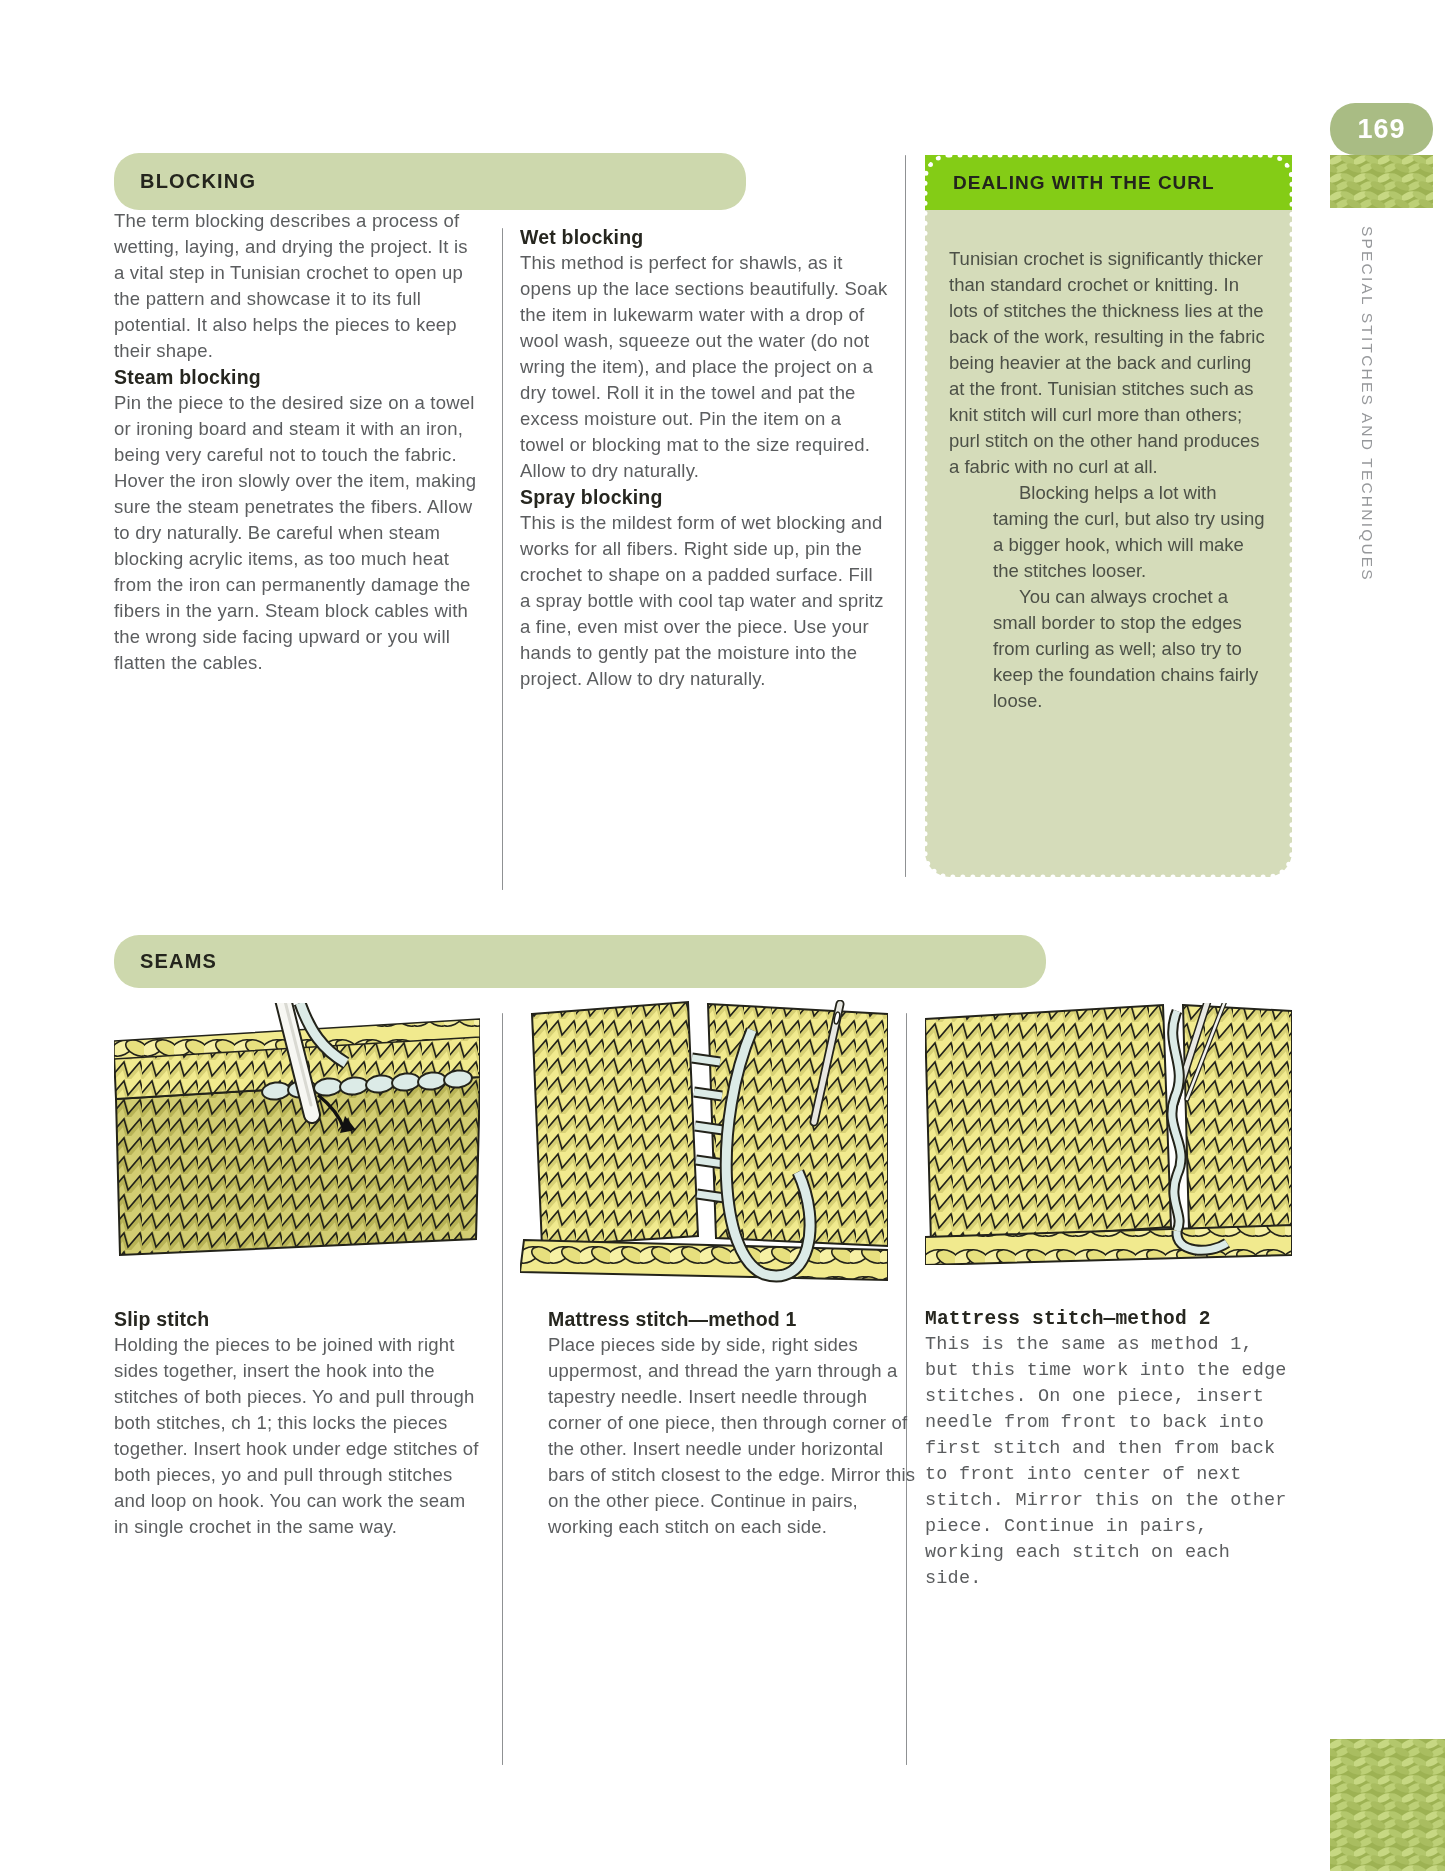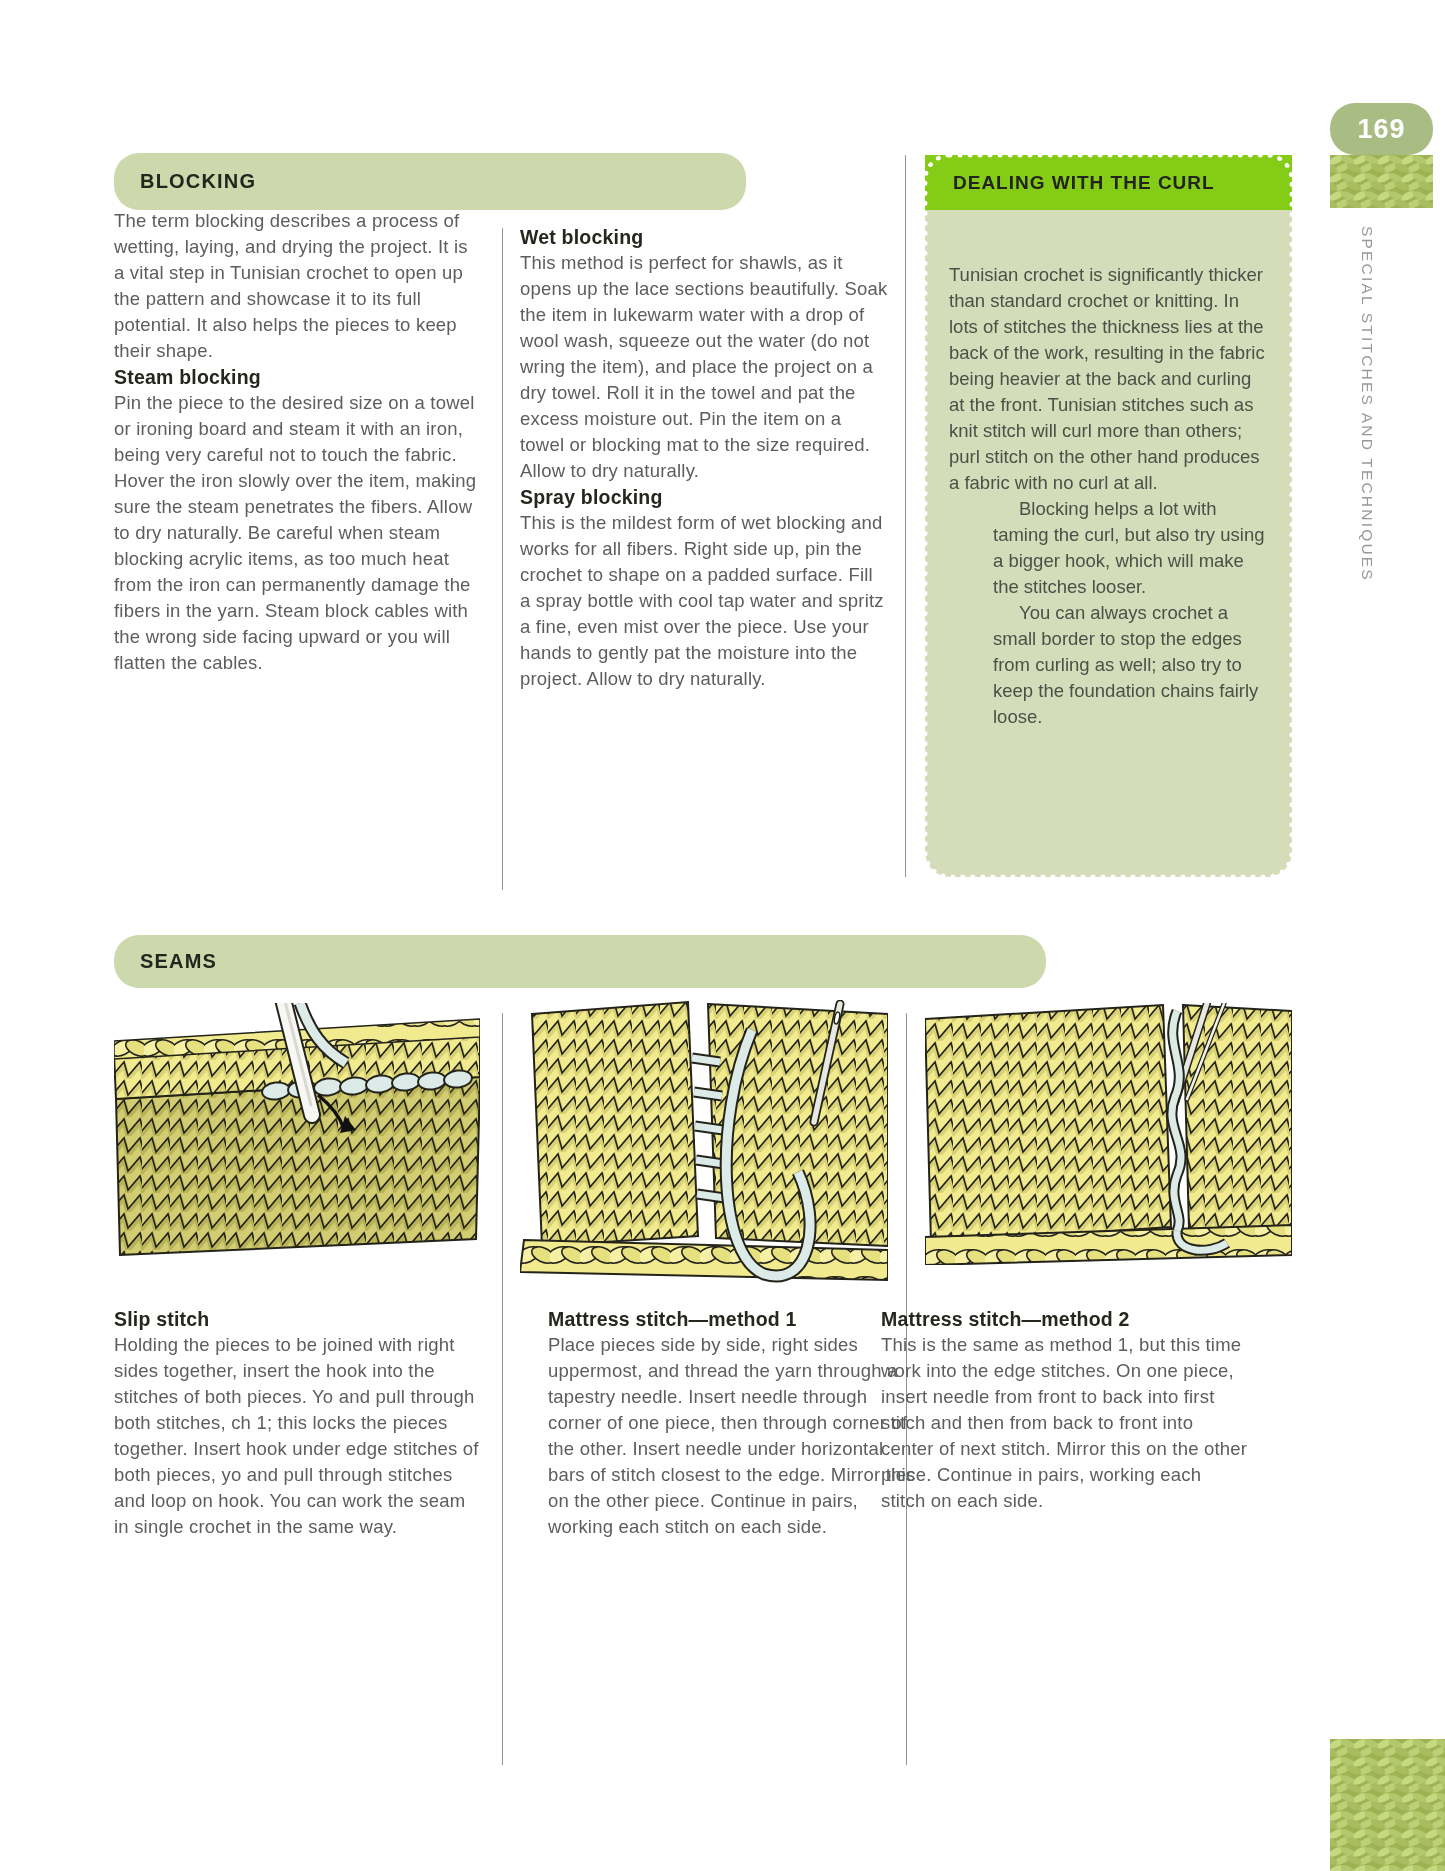--- a/index.html
+++ b/index.html
@@ -24,21 +24,21 @@
 
   .curl-box {
     background:#d5dcba;
     outline:5px dotted #ffffff; outline-offset:-3px;
     box-sizing:border-box;
   }
   .curl-head {
     background:#84cc16; height:55px; display:flex; align-items:center;
     padding-left:28px; font-weight:bold; font-size:19px; letter-spacing:1px; color:#23241d;
   }
-  .curl-body { padding:52px 26px 0 24px; font-size:18.5px; line-height:26px; color:#4c5047; }
+  .curl-body { padding:36px 26px 0 24px; font-size:18.5px; line-height:26px; color:#4c5047; }
   .curl-body p { margin:0; }
   .curl-body p.ind { text-indent:26px;margin-left:44px; }
 
   .caption-head { font-weight:bold; color:#26261f; font-size:19.5px; margin:0 0 1px 0; }
 
   .page-tab {
     background:#a9bc84; color:#ffffff; font-weight:bold; font-size:27px;
     display:flex; align-items:center; justify-content:center; letter-spacing:1px;
   }
   .vtitle {
@@ -197,21 +197,21 @@
   </div>
 
   <div class="abs bodytext" style="left:114px; top:1306px; width:366px;">
     <p class="caption-head">Slip stitch</p>
     <p>Holding the pieces to be joined with right sides together, insert the hook into the stitches of both pieces. Yo and pull through both stitches, ch 1; this locks the pieces together. Insert hook under edge stitches of both pieces, yo and pull through stitches and loop on hook. You can work the seam in single crochet in the same way.</p>
   </div>
   <div class="abs bodytext" style="left:548px; top:1306px; width:368px;">
     <p class="caption-head">Mattress stitch—method 1</p>
     <p>Place pieces side by side, right sides uppermost, and thread the yarn through a tapestry needle. Insert needle through corner of one piece, then through corner of the other. Insert needle under horizontal bars of stitch closest to the edge. Mirror this on the other piece. Continue in pairs, working each stitch on each side.</p>
   </div>
-  <div class="abs bodytext" style="left:881px; top:1306px; width:367px;">
+  <div class="abs bodytext" style="left:925px; top:1306px; width:367px;font-family:Liberation Mono, monospace;">
     <p class="caption-head">Mattress stitch—method 2</p>
     <p>This is the same as method 1, but this time work into the edge stitches. On one piece, insert needle from front to back into first stitch and then from back to front into center of next stitch. Mirror this on the other piece. Continue in pairs, working each stitch on each side.</p>
   </div>
 
   <div class="abs page-tab" style="left:1330px; top:103px; width:103px; height:52px;">
     <span>169</span>
   </div>
   <div class="abs" style="left:1330px; top:155px; width:103px; height:53px;">
     <svg width="103" height="53">
         <rect width="103" height="53" fill="url(#pk)"></rect>

